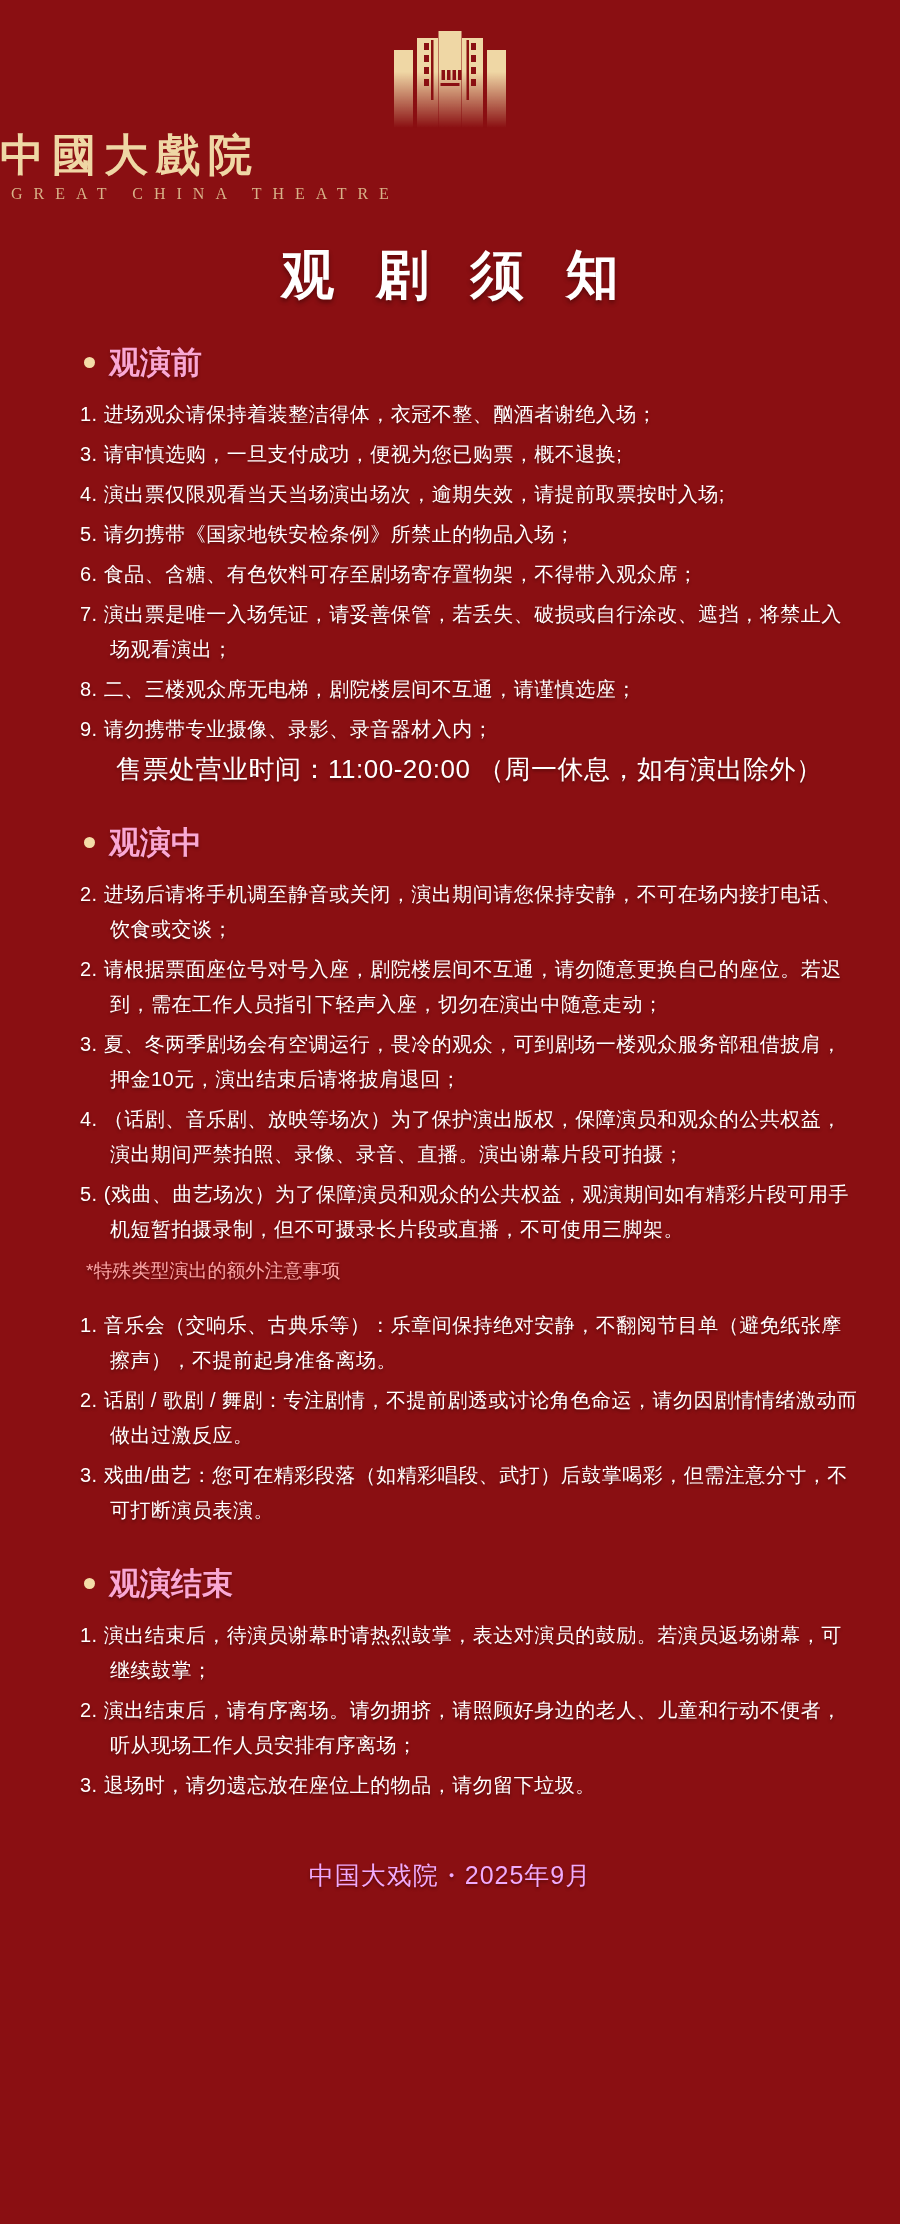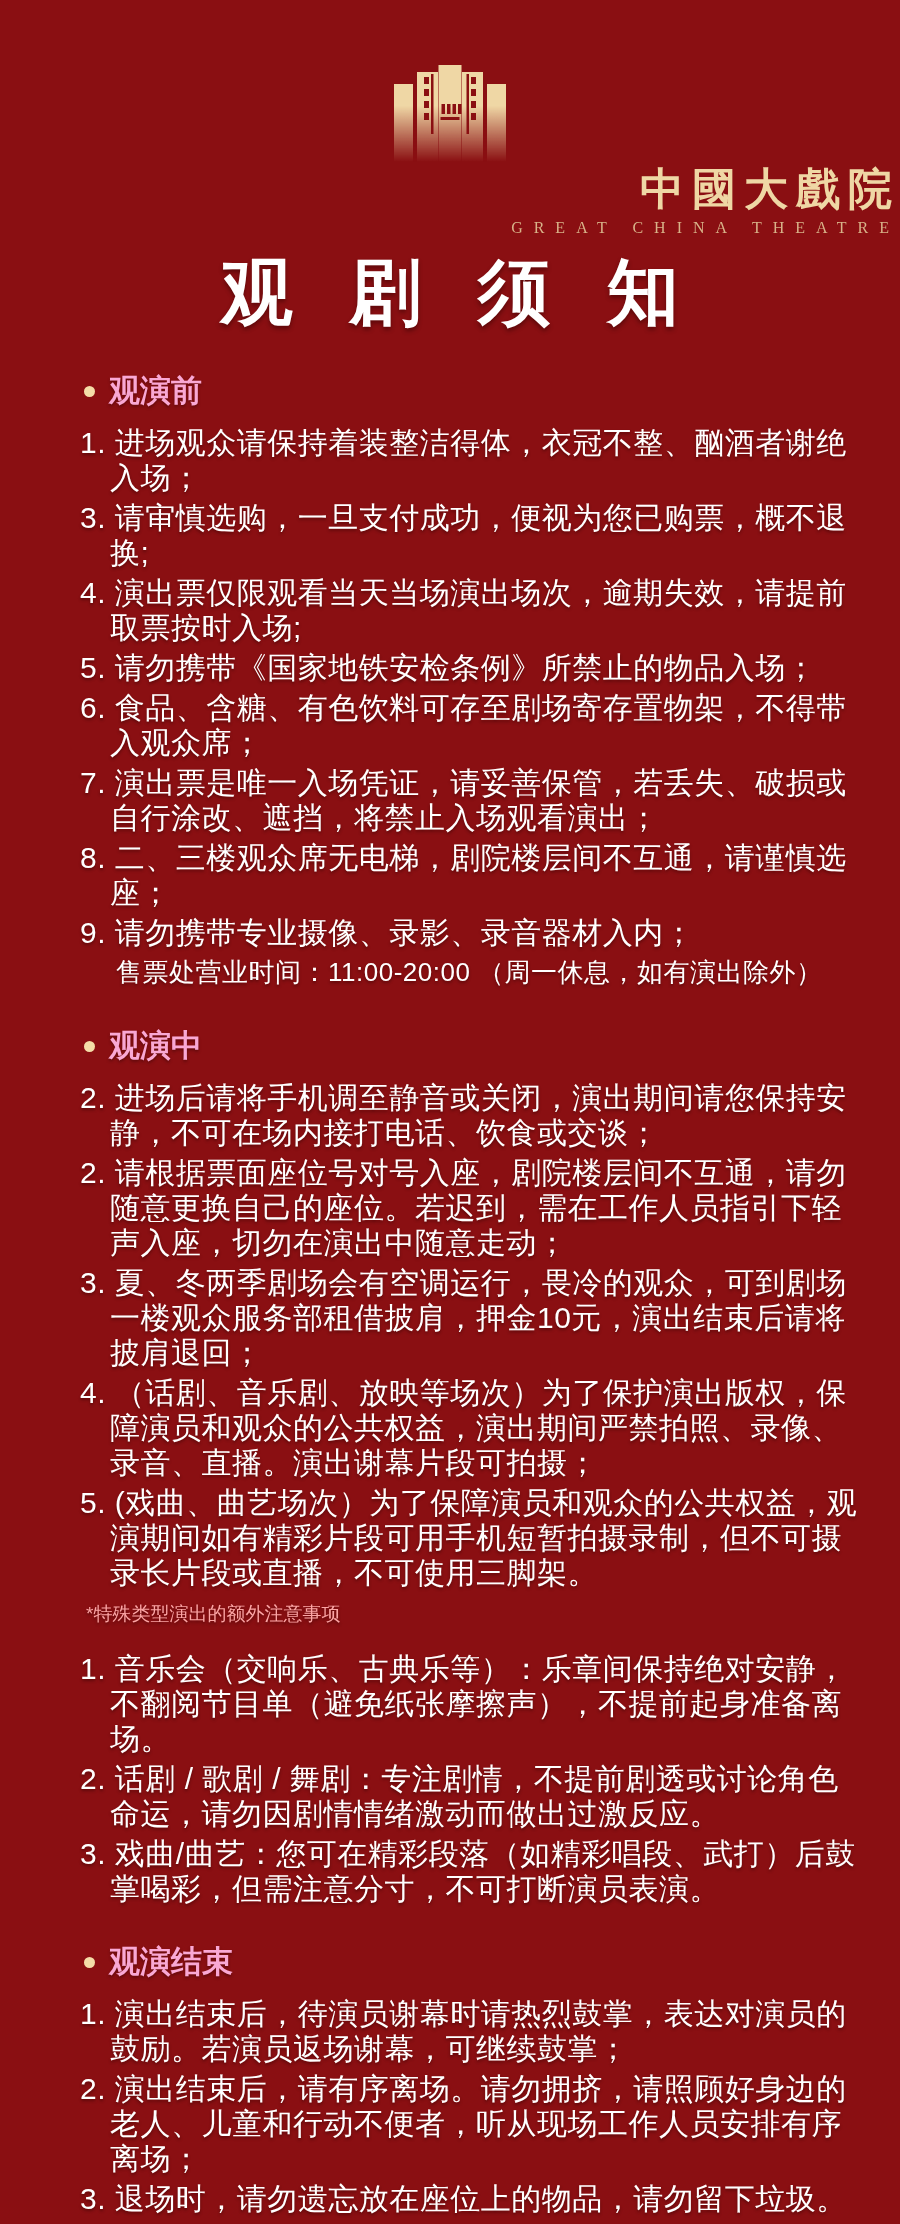--- a/index.html
+++ b/index.html
@@ -7,21 +7,21 @@
     width: 900px;
     height: 2224px;
     background: #8A0F12;
     overflow: hidden;
     font-family: "Liberation Sans", sans-serif;
     -webkit-font-smoothing: antialiased;
   }
   .page { width: 900px; height: 2224px; position: relative; }
 
   
-  .brand { text-align: right; padding-top: 60px; }
+  .brand { text-align: left; padding-top: 26px; }
   .brand svg { display: block; margin: 0 auto; }
   .brand-cn {
     margin-top: 0px;
     color: #EFD7A5;
     font-size: 44px;
     line-height: 1.25;
     font-family: cursive;
     letter-spacing: 8px;
     font-weight: 600;
   }
@@ -29,26 +29,26 @@
     margin-top: 2px;
     color: #D8B389;
     font-size: 16px;
     letter-spacing: 11px;
     font-family: "Liberation Serif", serif;
     text-indent: 11px; 
   }
 
   
   .title {
-    margin: 12px 0 0 0;
+    margin: 40px 0 0 0;
     text-align: center;
     color: #FFFFFF;
     font-family: "DejaVu Serif", serif;
     font-weight: bold;
-    font-size: 72px;
+    font-size: 53px;
     line-height: 1.2;
     letter-spacing: 0.22em;
     text-indent: 0.22em;
     text-shadow: 0 3px 4px rgba(40,0,0,0.45);
   }
 
   
   .content { padding: 0 40px 0 80px; }
   .sec-head {
     display: flex;
@@ -62,21 +62,21 @@
   }
   .sec-head .dot {
     width: 11px; height: 11px;
     border-radius: 50%;
     background: #F5DDA8;
     margin-right: 14px;
     flex: 0 0 auto;
   }
   .item {
     color: #FFFFFF;
-    font-size: 30px;
+    font-size: 20px;
     line-height: 35px;
     margin-bottom: 5px;
     padding-left: 30px;
     text-indent: -30px;
     text-shadow: 0 2px 3px rgba(40,0,0,0.45);
     letter-spacing: 0.5px;
   }
   .sub-line {
     color: #FFFFFF;
     font-size: 26px;

